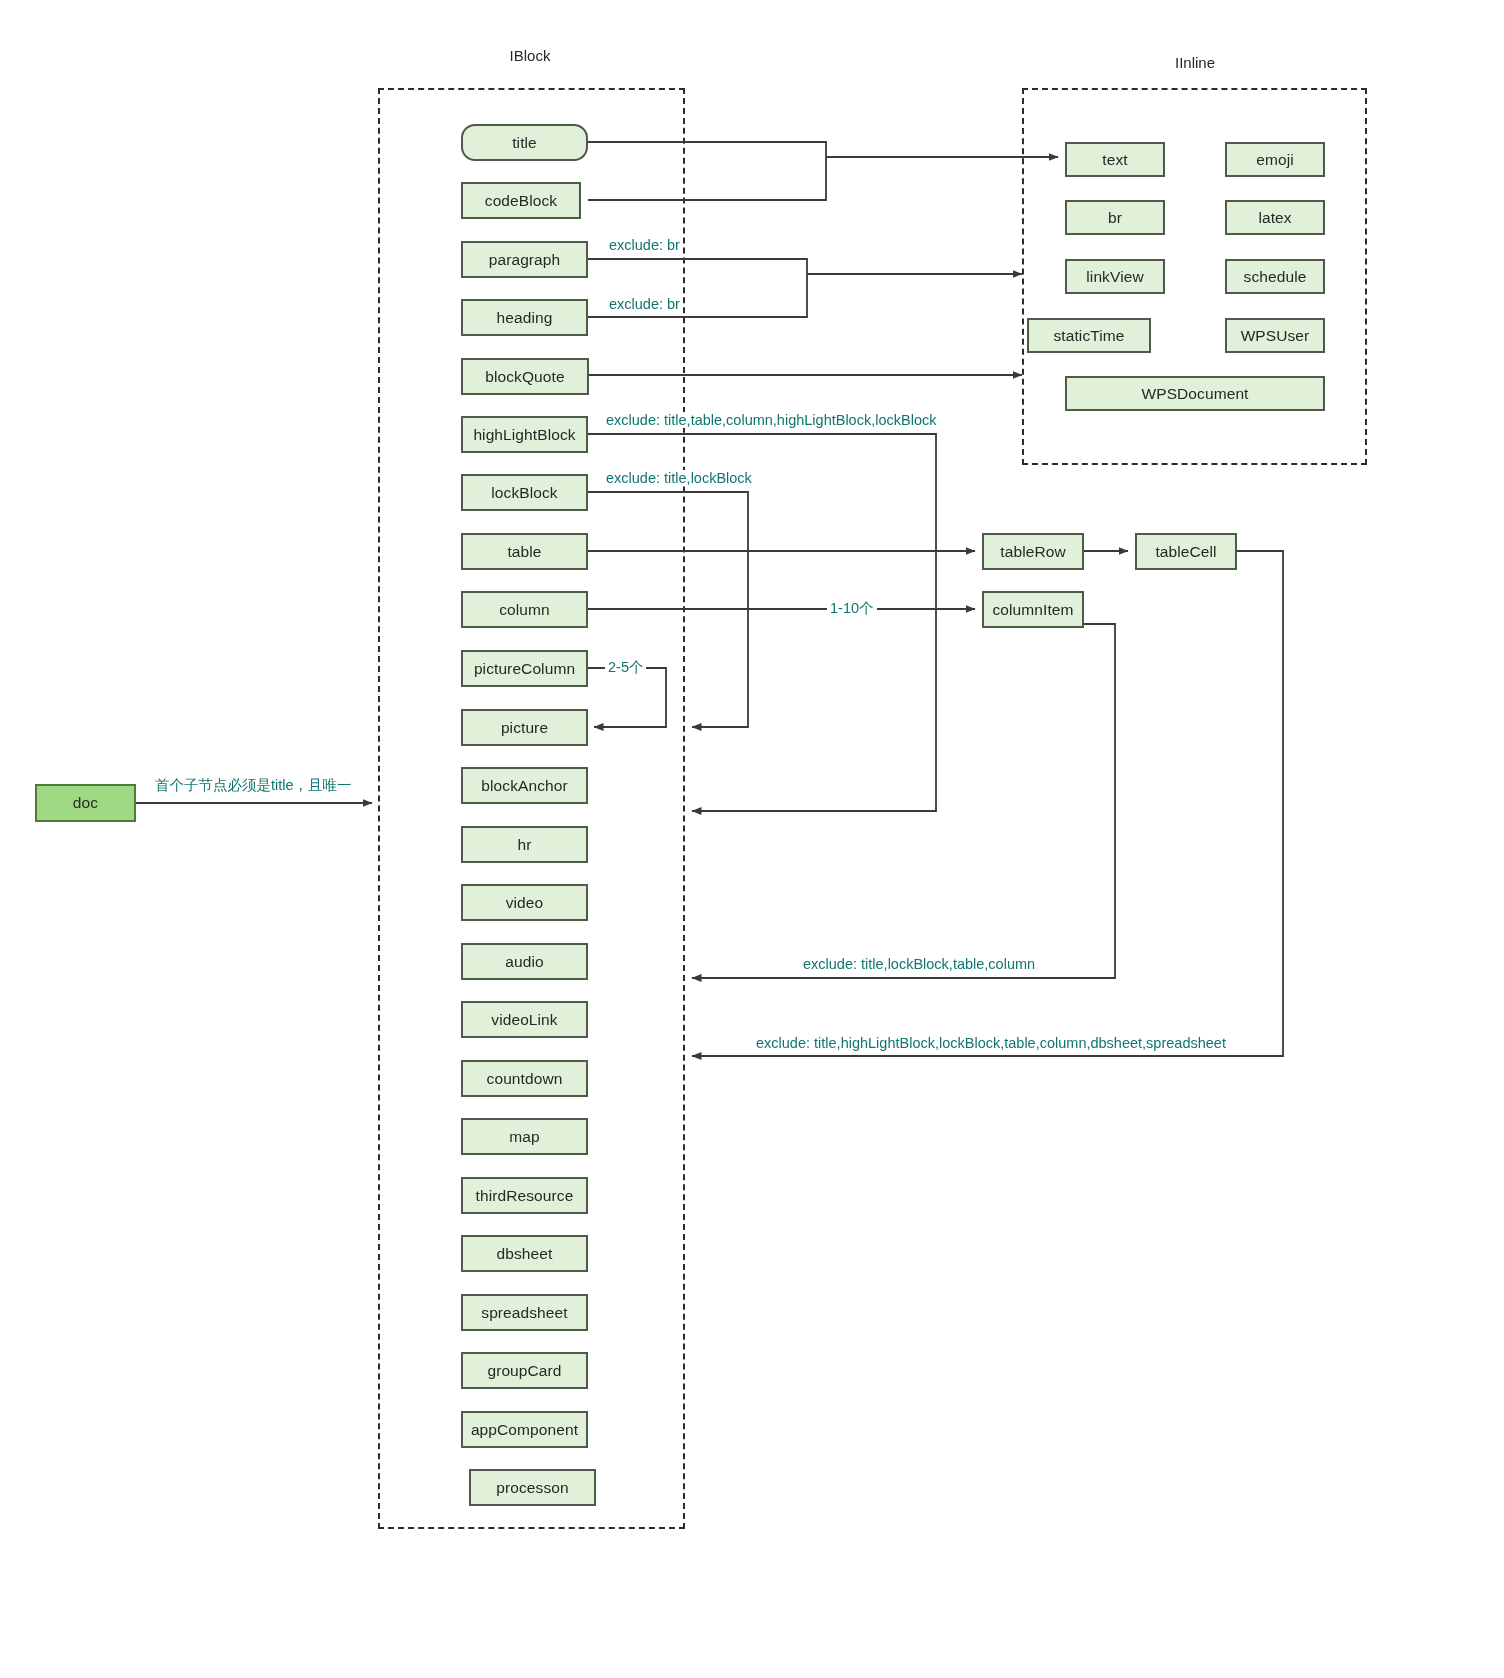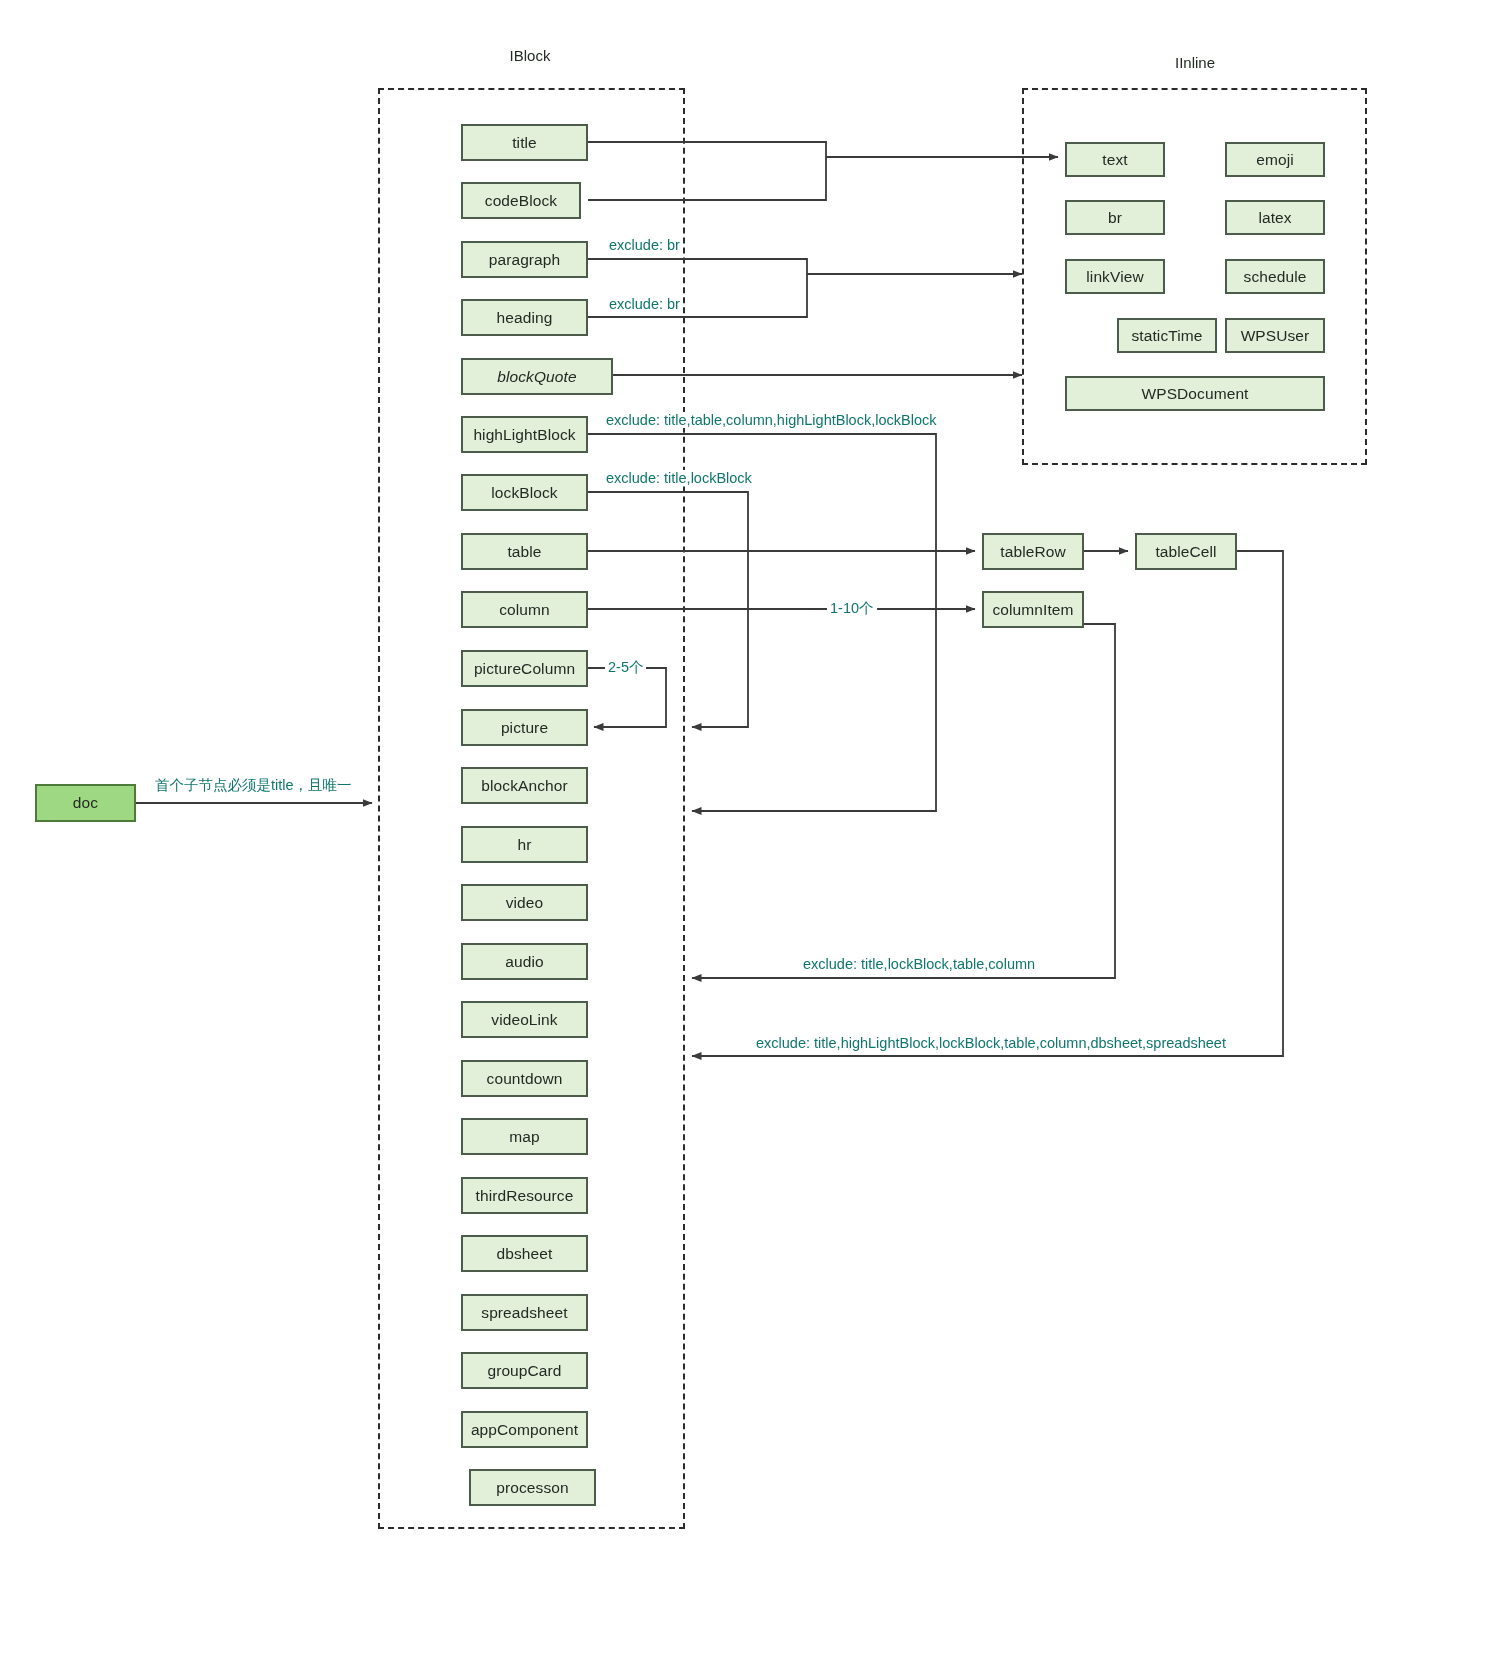--- a/index.html
+++ b/index.html
@@ -74,25 +74,25 @@
       <path d="M588,668 L666,668 L666,727 L594,727" marker-end="url(#arrow)"></path>
 
       <path d="M1084,624 L1115,624 L1115,978 L692,978" marker-end="url(#arrow)"></path>
 
       <path d="M1237,551 L1283,551 L1283,1056 L692,1056" marker-end="url(#arrow)"></path>
     </g>
   </svg>
 
   <div class="node root" style="left:35px;top:784px;width:101px;height:38px;">doc</div>
 
-  <div class="node" style="left:461px;top:124px;width:127px;height:37px;">title</div>
+  <div class="node" style="left:461px;top:124px;width:127px;height:37px;border-radius:14px;">title</div>
   <div class="node" style="left:461px;top:182px;width:120px;height:37px;">codeBlock</div>
   <div class="node" style="left:461px;top:241px;width:127px;height:37px;">paragraph</div>
   <div class="node" style="left:461px;top:299px;width:127px;height:37px;">heading</div>
-  <div class="node" style="left:461px;top:358px;width:152px;height:37px;font-style:italic;">blockQuote</div>
+  <div class="node" style="left:461px;top:358px;width:128px;height:37px;">blockQuote</div>
   <div class="node" style="left:461px;top:416px;width:127px;height:37px;">highLightBlock</div>
   <div class="node" style="left:461px;top:474px;width:127px;height:37px;">lockBlock</div>
   <div class="node" style="left:461px;top:533px;width:127px;height:37px;">table</div>
   <div class="node" style="left:461px;top:591px;width:127px;height:37px;">column</div>
   <div class="node" style="left:461px;top:650px;width:127px;height:37px;">pictureColumn</div>
   <div class="node" style="left:461px;top:709px;width:127px;height:37px;">picture</div>
   <div class="node" style="left:461px;top:767px;width:127px;height:37px;">blockAnchor</div>
   <div class="node" style="left:461px;top:826px;width:127px;height:37px;">hr</div>
   <div class="node" style="left:461px;top:884px;width:127px;height:37px;">video</div>
   <div class="node" style="left:461px;top:943px;width:127px;height:37px;">audio</div>
@@ -105,21 +105,21 @@
   <div class="node" style="left:461px;top:1352px;width:127px;height:37px;">groupCard</div>
   <div class="node" style="left:461px;top:1411px;width:127px;height:37px;">appComponent</div>
   <div class="node" style="left:461px;top:1469px;width:127px;height:37px;margin-left:8px;">processon</div>
 
   <div class="node" style="left:1065px;top:142px;width:100px;height:35px;">text</div>
   <div class="node" style="left:1225px;top:142px;width:100px;height:35px;">emoji</div>
   <div class="node" style="left:1065px;top:200px;width:100px;height:35px;">br</div>
   <div class="node" style="left:1225px;top:200px;width:100px;height:35px;">latex</div>
   <div class="node" style="left:1065px;top:259px;width:100px;height:35px;">linkView</div>
   <div class="node" style="left:1225px;top:259px;width:100px;height:35px;">schedule</div>
-  <div class="node" style="left:1117px;top:318px;width:100px;height:35px;">staticTime</div>
+  <div class="node" style="left:1027px;top:318px;width:124px;height:35px;">staticTime</div>
   <div class="node" style="left:1225px;top:318px;width:100px;height:35px;">WPSUser</div>
   <div class="node" style="left:1065px;top:376px;width:260px;height:35px;">WPSDocument</div>
 
   <div class="node" style="left:982px;top:533px;width:102px;height:37px;">tableRow</div>
   <div class="node" style="left:1135px;top:533px;width:102px;height:37px;">tableCell</div>
   <div class="node" style="left:982px;top:591px;width:102px;height:37px;">columnItem</div>
 
   <div class="edge-label" style="left:152px;top:777px;">首个子节点必须是title，且唯一</div>
 
   <div class="edge-label" style="left:606px;top:237px;">exclude: br</div>

